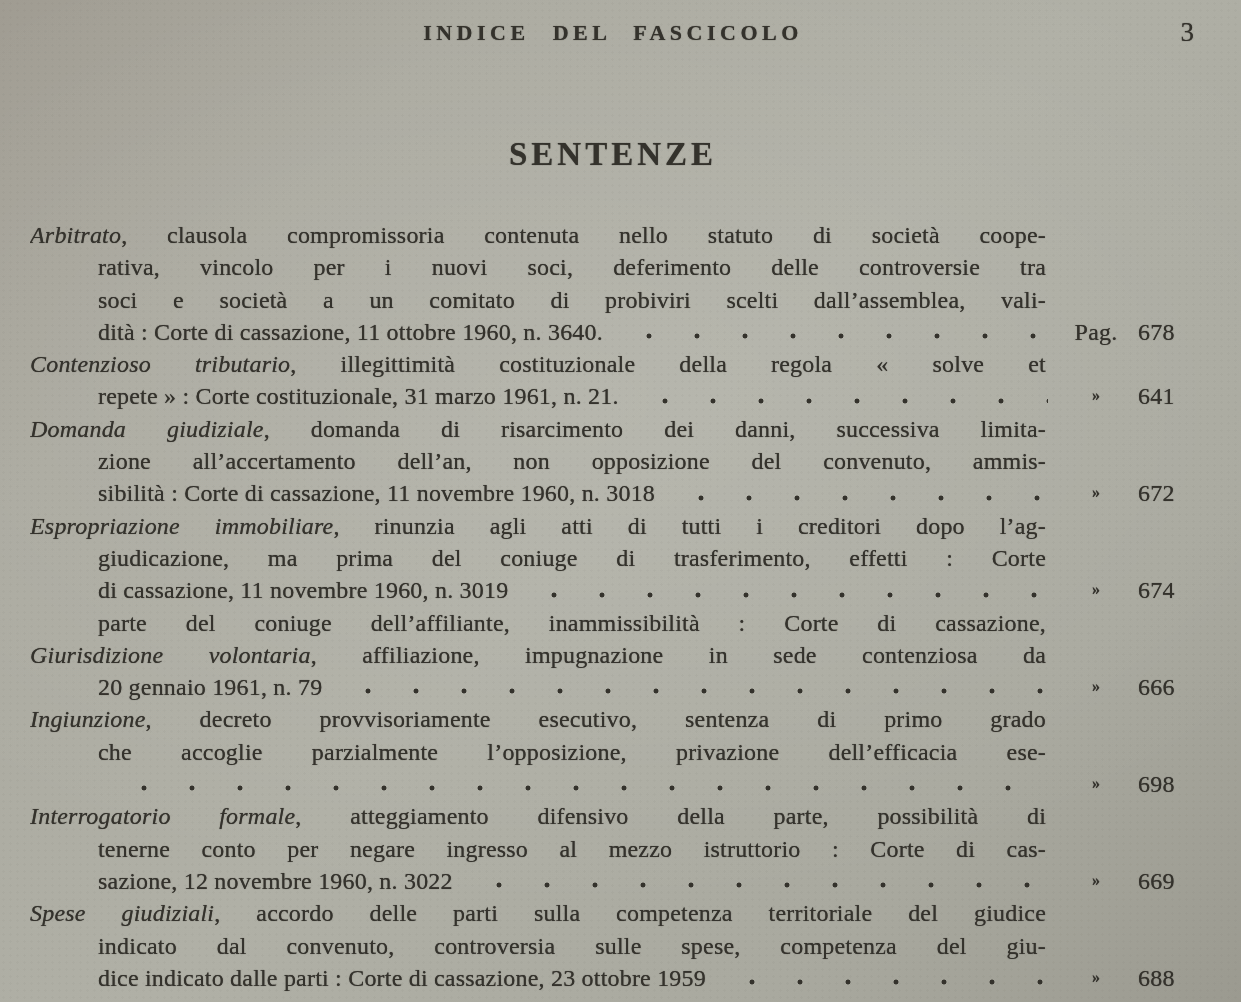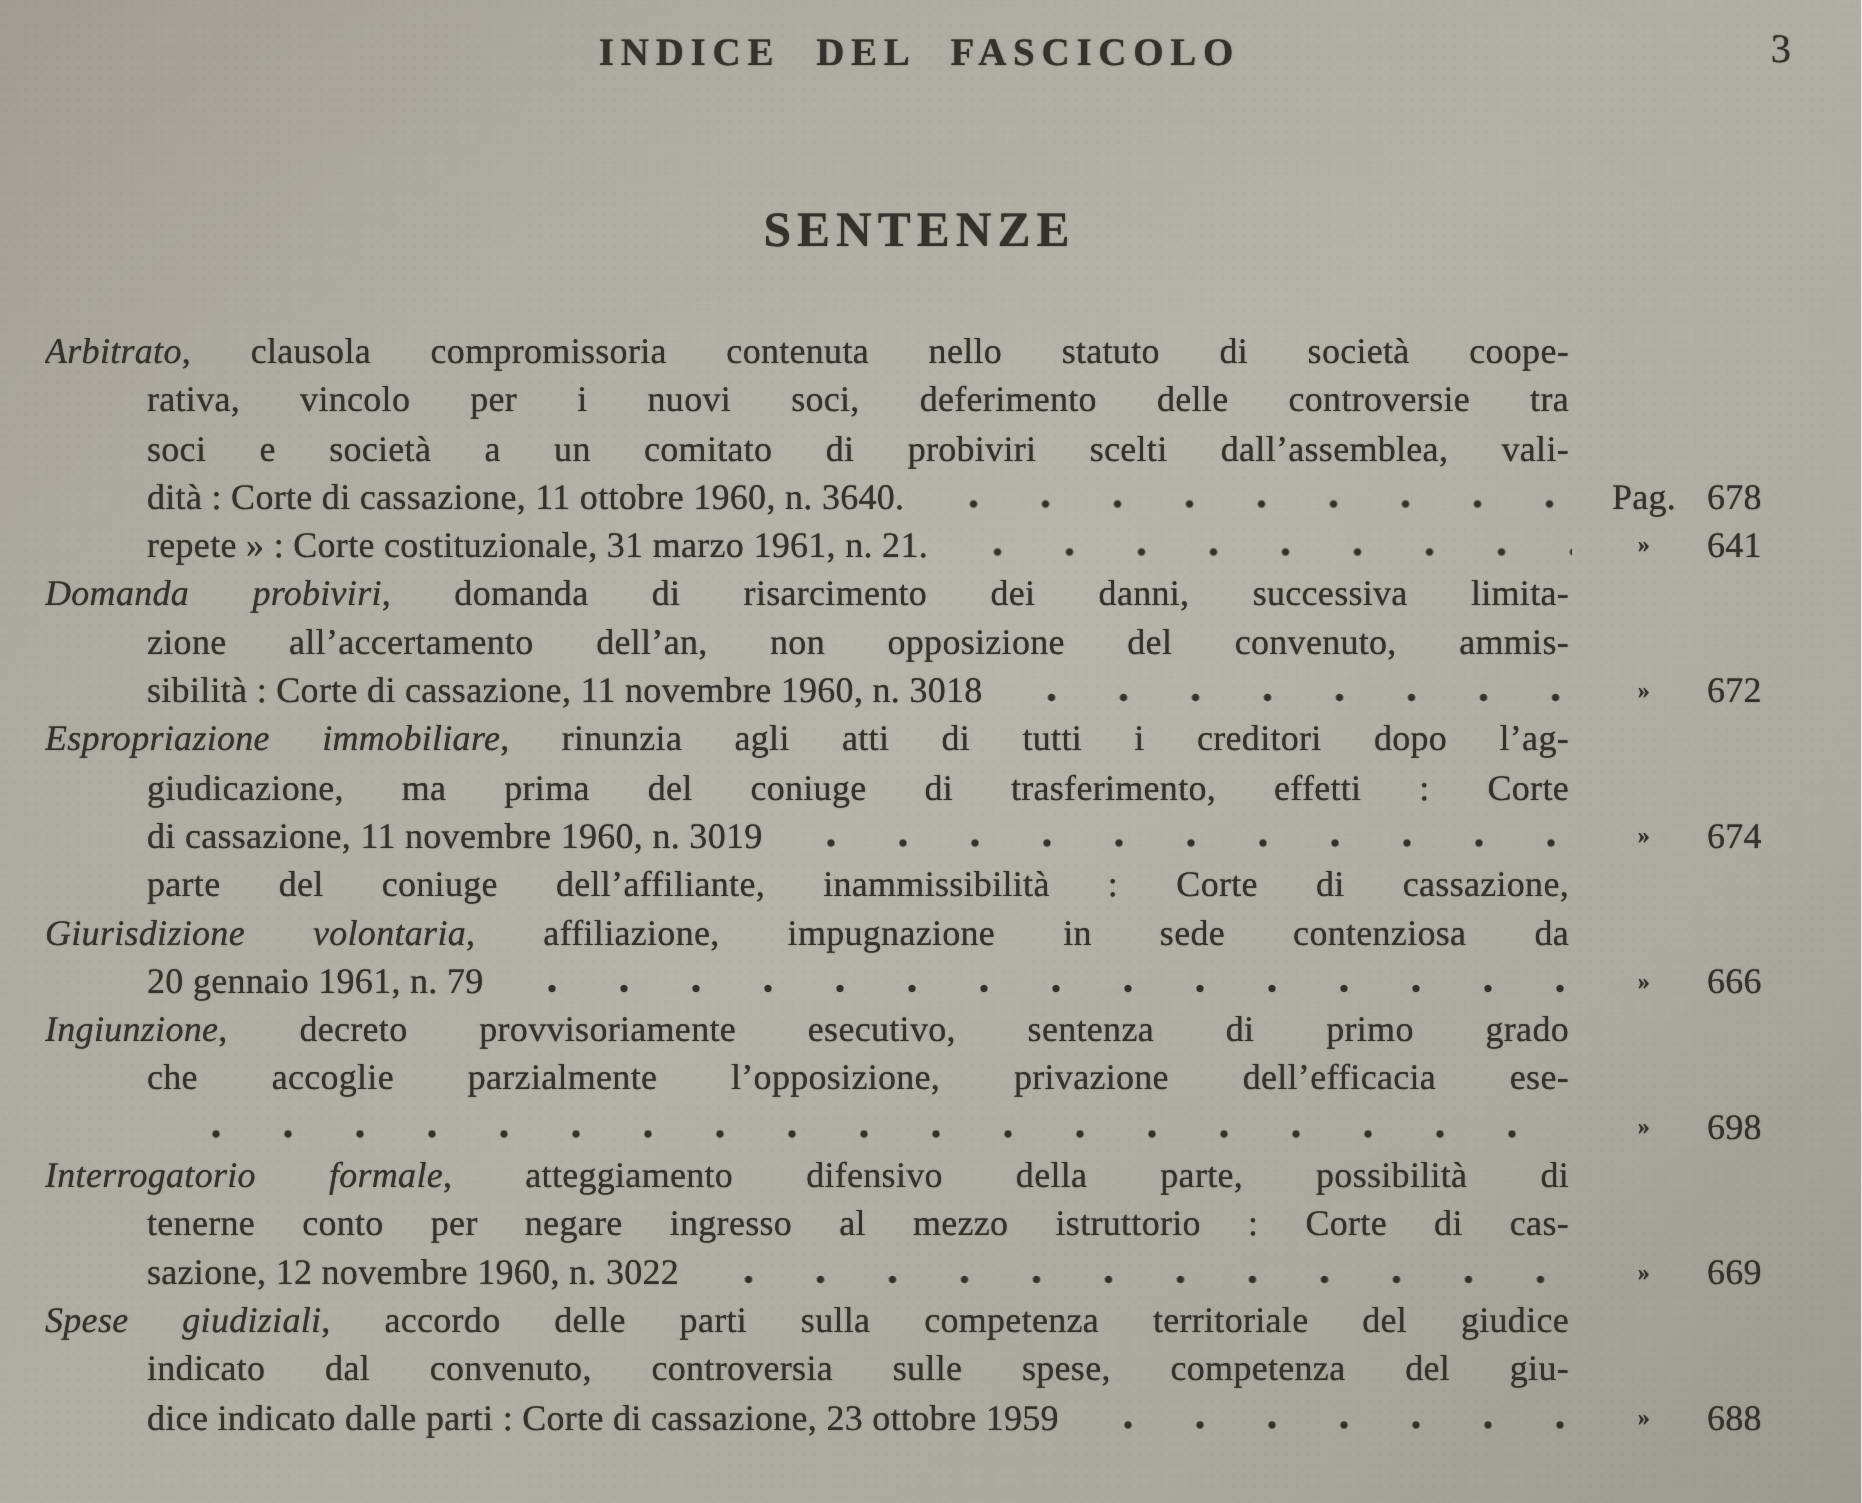--- a/index.html
+++ b/index.html
@@ -33,21 +33,21 @@
     background-image: radial-gradient(rgba(60,58,50,0.08) 1px, rgba(0,0,0,0) 1.4px);
     background-size: 7px 7px;
     opacity: 0.45;
   }
   .header {
     position: relative;
     height: 30px;
   }
   .running-title {
     text-align: center;
-    font-size: 26px;
+    font-size: 22px;
     font-weight: bold;
     letter-spacing: 4.5px;
     word-spacing: 13px;
     text-shadow: 0 0 1px rgba(42,40,36,0.75);
   }
   .page-number {
     position: absolute;
     right: 2px;
     top: -3px;
     font-size: 27px;
@@ -142,30 +142,31 @@
         <div class="line cont">soci e società a un comitato di probiviri scelti dall’assemblea, vali-</div>
         <div class="lastline">
       <span class="lasttext">dità : Corte di cassazione, 11 ottobre 1960, n. 3640.</span>
       <span class="dots"></span>
       <span class="plabel">Pag.</span>
       <span class="pnum">678</span>
     </div>
   </div>
 
   <div class="entry">
+    <div class="line first"><span class="term">Contenzioso tributario</span><span class="rest">, illegittimità costituzionale della regola « solve et</span></div>
     <div class="lastline">
       <span class="lasttext">repete » : Corte costituzionale, 31 marzo 1961, n. 21.</span>
       <span class="dots"></span>
       <span class="plabel ditto">»</span>
       <span class="pnum">641</span>
     </div>
   </div>
 
   <div class="entry">
-    <div class="line first"><span class="term">Domanda probiviri</span><span class="rest">, domanda di risarcimento dei danni, successiva limita-</span></div>
+    <div class="line first"><span class="term">Domanda giudiziale</span><span class="rest">, domanda di risarcimento dei danni, successiva limita-</span></div>
     <div class="line cont">zione all’accertamento dell’an, non opposizione del convenuto, ammis-</div>
         <div class="lastline">
       <span class="lasttext">sibilità : Corte di cassazione, 11 novembre 1960, n. 3018</span>
       <span class="dots"></span>
       <span class="plabel ditto">»</span>
       <span class="pnum">672</span>
     </div>
   </div>
 
   <div class="entry">

